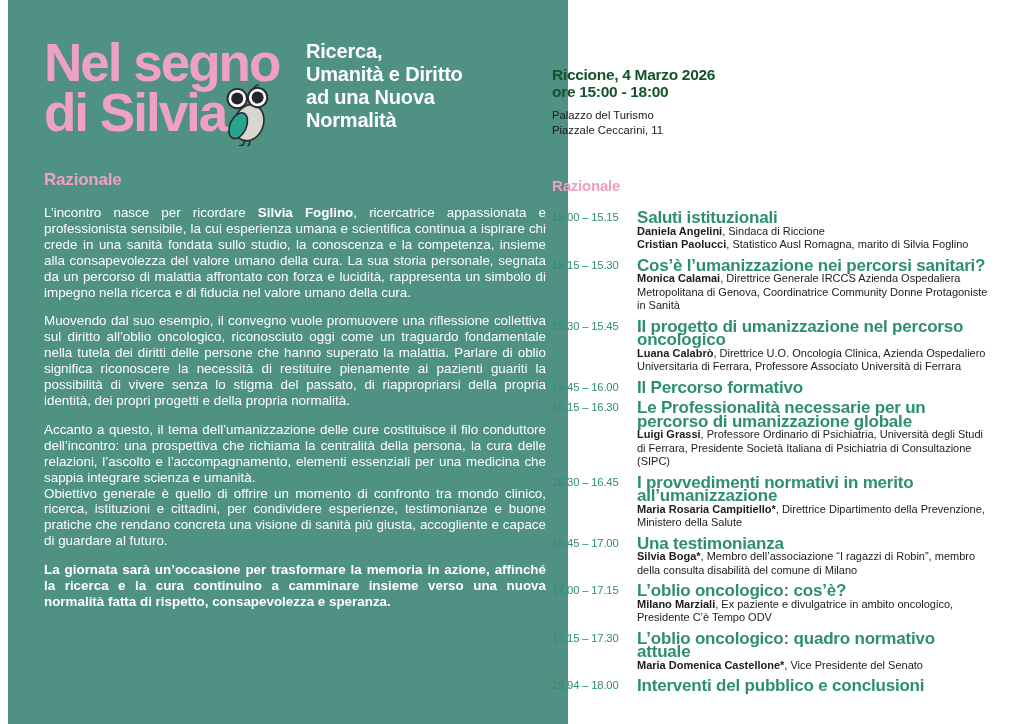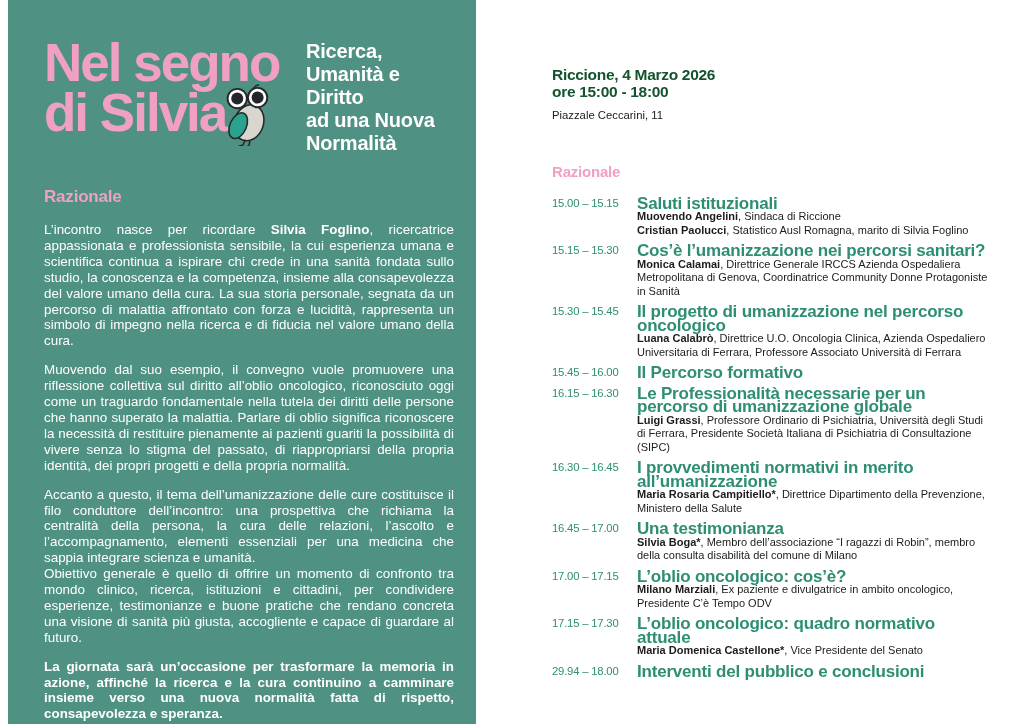--- a/index.html
+++ b/index.html
@@ -14,21 +14,21 @@
   body{
     font-family:"Liberation Sans", sans-serif;
     background:#ffffff;
     position:relative;
     overflow:hidden;
   }
   .page{position:absolute;inset:0;background:#fff;}
 
   
   .green-panel{
-    position:absolute;left:8px;top:0;width:468px;height:724px;
+    position:absolute;left:8px;top:0;width:560px;height:724px;
     background:var(--green);
     padding:38px 22px 0 36px;
   }
   .header-row{display:flex;}
   .brand-title{
     width:262px;flex:none;position:relative;
     color:var(--pink);
     font-size:53px;line-height:50px;font-weight:800;letter-spacing:-2px;
   }
   .owl{position:absolute;left:166px;top:46px;}
@@ -103,32 +103,33 @@
       <p class="joined">Accanto a questo, il tema dell’umanizzazione delle cure costituisce il filo conduttore dell’incontro: una prospettiva che richiama la centralità della persona, la cura delle relazioni, l’ascolto e l’accompagnamento, elementi essenziali per una medicina che sappia integrare scienza e umanità.</p>
       <p>Obiettivo generale è quello di offrire un momento di confronto tra mondo clinico, ricerca, istituzioni e cittadini, per condividere esperienze, testimonianze e buone pratiche che rendano concreta una visione di sanità più giusta, accogliente e capace di guardare al futuro.</p>
       <p class="bold-para">La giornata sarà un’occasione per trasformare la memoria in azione, affinché la ricerca e la cura continuino a camminare insieme verso una nuova normalità fatta di rispetto, consapevolezza e speranza.</p>
     </div>
   </div>
 
   <div class="right-panel">
     <div class="date-line">Riccione, 4 Marzo 2026</div>
     <div class="date-line">ore 15:00 - 18:00</div>
     <div class="venue">
+      <div class="venue-line">Palazzo del Turismo</div>
       <div class="venue-line">Piazzale Ceccarini, 11</div>
     </div>
 
     <div class="right-heading">Razionale</div>
 
     <div class="schedule" id="schedule">
   <div class="schedule-row">
     <div class="time">15.00 – 15.15</div>
     <div class="details">
       <div class="session-title">Saluti istituzionali</div>
       <div class="speakers">
-              <div class="speaker"><b>Muovendo Angelini</b><span>, Sindaca di Riccione</span></div>
+              <div class="speaker"><b>Daniela Angelini</b><span>, Sindaca di Riccione</span></div>
               <div class="speaker"><b>Cristian Paolucci</b><span>, Statistico Ausl Romagna, marito di Silvia Foglino</span></div>
             </div>
     </div>
   </div>
 
   <div class="schedule-row">
     <div class="time">15.15 – 15.30</div>
     <div class="details">
       <div class="session-title">Cos’è l’umanizzazione nei percorsi sanitari?</div>
       <div class="speakers">

